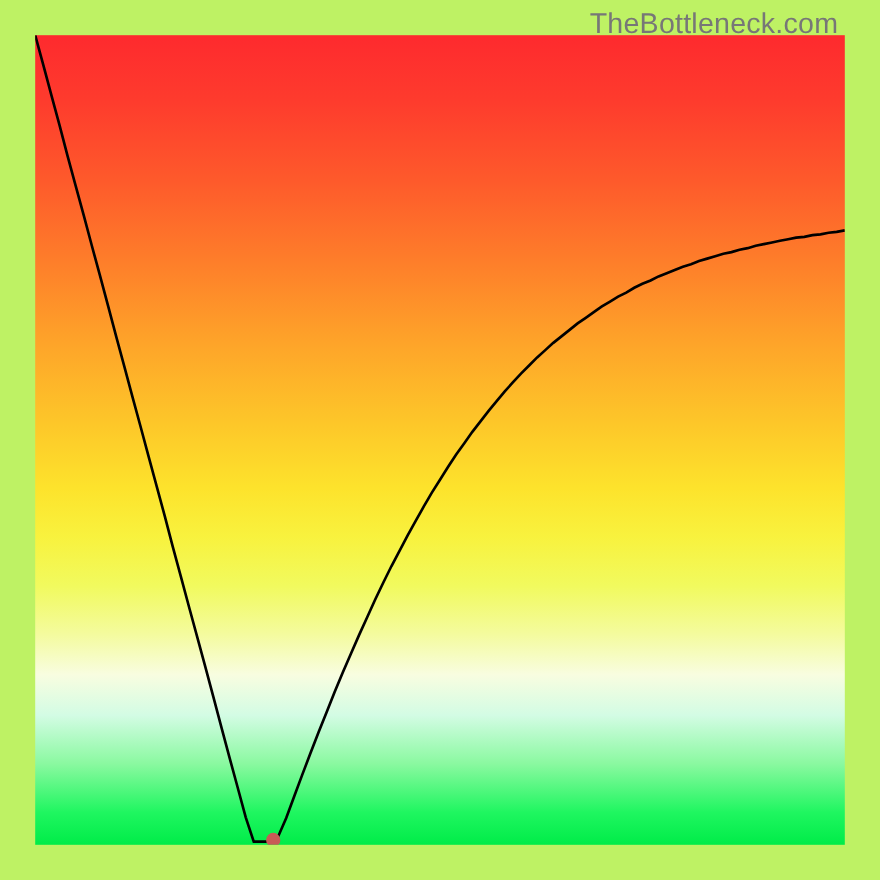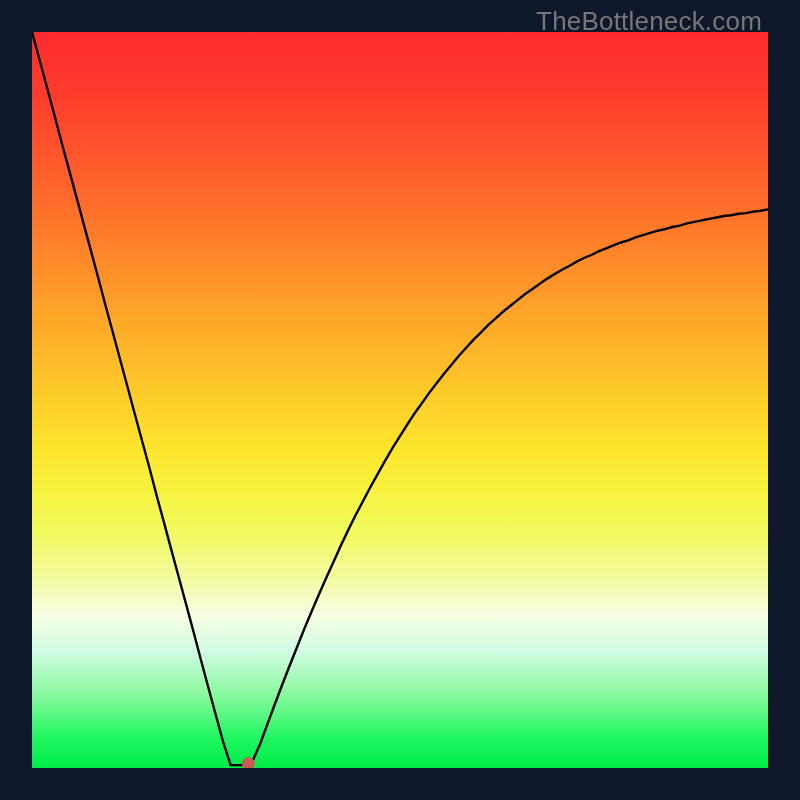--- a/index.html
+++ b/index.html
@@ -1,16 +1,16 @@
 <!DOCTYPE html>
 <html><head>
 <meta charset="utf-8">
 <style>
   html,body{margin:0;padding:0;width:800px;height:800px;overflow:hidden;background:#000;font-family:Arial,Helvetica,sans-serif}
-  .frame{position:absolute;inset:0;background:#0f172a}
+  .frame{position:absolute;inset:0;background:#bef264}
   .plot{
     position:absolute;
     left:32px;top:32px;right:32px;bottom:32px;
     background:linear-gradient(to bottom,
       #fe2a2e 0%,
       #fe3b2d 8%,
       #fe5a2b 18%,
       #fe7e2a 28%,
       #fea429 38%,
       #fdc729 48%,

